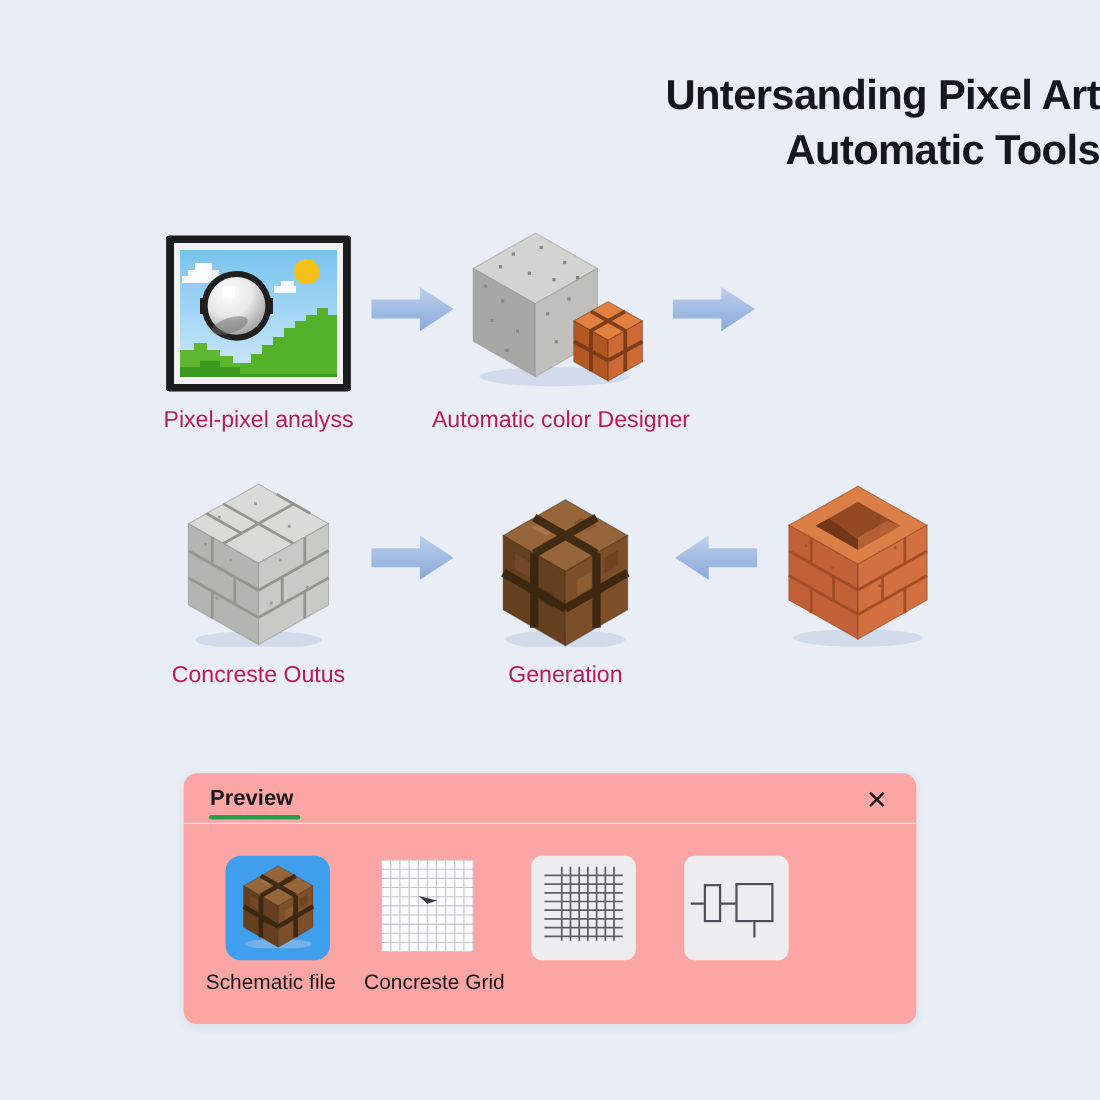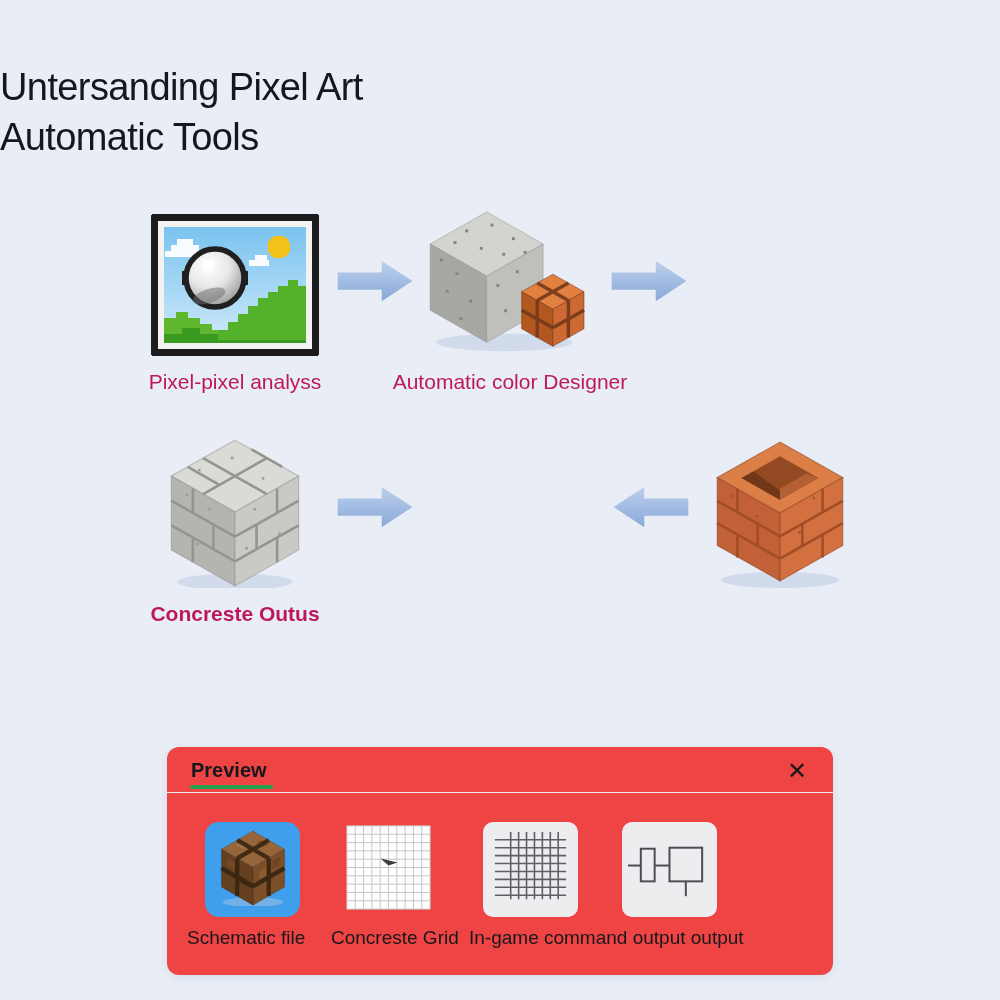--- a/index.html
+++ b/index.html
@@ -1,30 +1,30 @@
 <!DOCTYPE html>
 <html><head>
 <meta charset="utf-8">
 <style>
   html,body{margin:0;padding:0;}
   body{font-family:"Liberation Sans", sans-serif; background:#e8edf6;}
   .canvas{position:relative;width:1000px;height:1000px;background:#e8edf6;overflow:hidden;}
 
-  .title{position:absolute;top:62px;left:0;width:1000px;text-align:left;
-         font-size:38px;line-height:50px;font-weight:400;color:#15171c;letter-spacing:-0.6px;}
+  .title{position:absolute;top:62px;left:0;width:1000px;text-align:right;
+         font-size:38px;line-height:50px;font-weight:700;color:#15171c;letter-spacing:-0.6px;}
 
   .flow-item{position:absolute;width:260px;display:flex;flex-direction:column;align-items:center;}
   .icon-box{height:148px;display:flex;align-items:flex-end;justify-content:center;}
   .icon-box.r2{height:150px;}
   .flow-label{margin-top:14px;font-size:21px;color:#be185d;white-space:nowrap;}
 
   .arrow{position:absolute;width:80px;height:46px;}
 
-  .panel{position:absolute;left:167px;top:703px;width:666px;height:228px;background:#ef4444;
-         border-radius:12px;box-shadow:0 2px 10px rgba(40,60,90,0.08);margin-top:44px;}
+  .panel{position:absolute;left:167px;top:703px;width:666px;height:228px;background:#fca5a5;
+         border-radius:12px;box-shadow:0 2px 10px rgba(40,60,90,0.08);}
   .panel-tab{position:absolute;left:24px;top:12px;font-size:20px;font-weight:700;color:#15171c;cursor:pointer;}
   .panel-tab-underline{position:absolute;left:23px;top:38px;width:83px;height:4px;background:#27a04c;border-radius:2px;}
   .panel-divider{position:absolute;left:0;top:45px;width:666px;height:1px;background:#ececec;}
   .panel-close{position:absolute;right:20px;top:8px;width:32px;height:32px;display:flex;align-items:center;
                justify-content:center;font-size:24px;color:#1a1a1a;cursor:pointer;background:none;border:none;padding:0;}
 
   .thumb{position:absolute;top:75px;width:95px;height:95px;border-radius:10px;display:flex;
          align-items:center;justify-content:center;cursor:pointer;}
   .thumb.sel{background:#3f9fed;border-radius:14px;}
   .thumb.plain{background:transparent;}
@@ -142,21 +142,21 @@
       </svg>
     </div>
     <div class="flow-label">Automatic color Designer</div>
   </div>
 
   <svg class="arrow" style="left:610px;top:258px;" viewBox="0 0 80 48">
     <use href="#blockArrow"></use>
   </svg>
 
 
-  <div class="flow-item" style="left:105px;top:438px;font-weight:bold;">
+  <div class="flow-item" style="left:105px;top:438px;">
     <div class="icon-box r2">
       <svg viewBox="0 0 132 148" width="136" height="152">
         <ellipse cx="66" cy="142" rx="56" ry="8" fill="#b9c6dd" opacity="0.45"></ellipse>
         <polygon points="66,4 128,39 66,74 4,39" fill="#dadbd7" stroke="#8f908a" stroke-opacity="0.55"></polygon>
         <polygon points="4,39 4,111 66,146 66,74" fill="#b4b5b0" stroke="#8f908a" stroke-opacity="0.55"></polygon>
         <polygon points="128,39 128,111 66,146 66,74" fill="#c9cac5" stroke="#8f908a" stroke-opacity="0.55"></polygon>
         <path d="M35,21.5 L97,56.5 M97,21.5 L35,56.5 M20,30 L50,47 M82,13 L112,30
                  M4,63 L66,98 M4,87 L66,122 M25,51 V75 M45,86 V110 M25,99 V123
                  M128,63 L66,98 M128,87 L66,122 M107,51 V75 M87,86 V110 M107,99 V123" stroke="#94958f" stroke-width="2.5" fill="none"></path>
         <g fill="#9b9c96">
@@ -172,20 +172,28 @@
         </g>
       </svg>
     </div>
     <div class="flow-label">Concreste Outus</div>
   </div>
 
   <svg class="arrow" style="left:336px;top:484px;" viewBox="0 0 80 48">
     <use href="#blockArrow"></use>
   </svg>
 
+  <div class="flow-item" style="left:384px;top:438px;">
+    <div class="icon-box r2">
+      <svg viewBox="0 0 112 126" width="122" height="137">
+          <use href="#dirtCube"></use>
+        </svg>
+    </div>
+    <div class="flow-label">Generation</div>
+  </div>
 
   <svg class="arrow" style="left:610px;top:484px;" viewBox="0 0 80 48">
     <use href="#blockArrow" transform="translate(80,0) scale(-1,1)"></use>
   </svg>
 
   <div class="flow-item" style="left:650px;top:438px;">
     <div class="icon-box r2">
       <svg viewBox="0 0 136 148" width="138" height="150">
         <ellipse cx="68" cy="140" rx="58" ry="8" fill="#b9c6dd" opacity="0.45"></ellipse>
         <polygon points="68,4 130,39 68,74 6,39" fill="#db7f47" stroke="#8a4220" stroke-opacity="0.55"></polygon>
@@ -249,16 +257,15 @@
             <path d="M33 46H48"></path>
             <rect x="48" y="28" width="33" height="34"></rect>
             <path d="M64.5 62V77"></path>
           </g>
         </svg>
       </span>
     </div>
 
     <div class="thumb-label tl-center" style="left:20px;width:132px;">Schematic file</div>
     <div class="thumb-label tl-center" style="left:164px;width:132px;">Concreste Grid</div>
-    <div class="thumb-label" style="left:302px;width:300px;">In-game command output output</div>
   </div>
 
 </div>
 
 </body></html>

